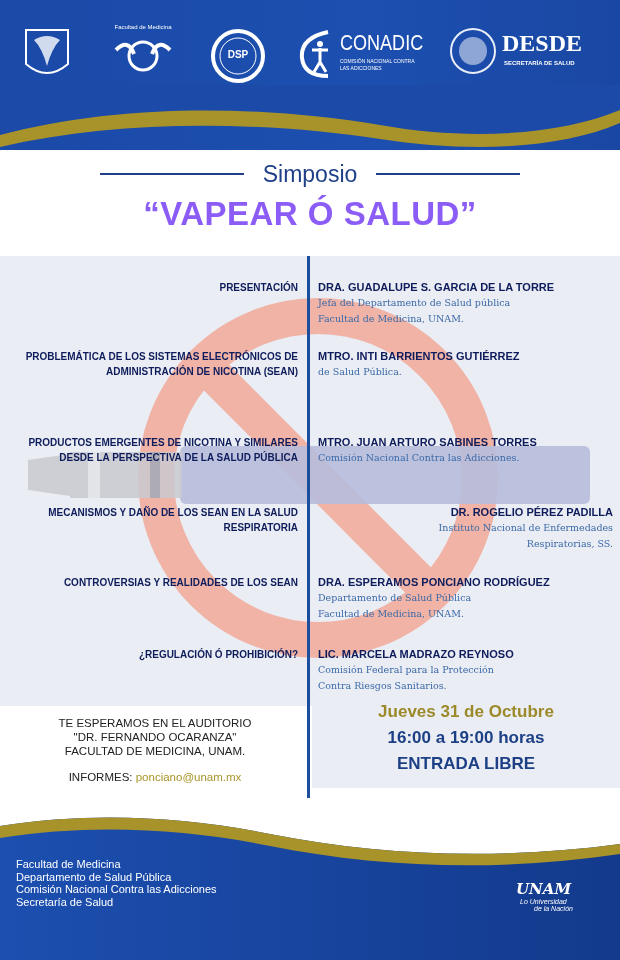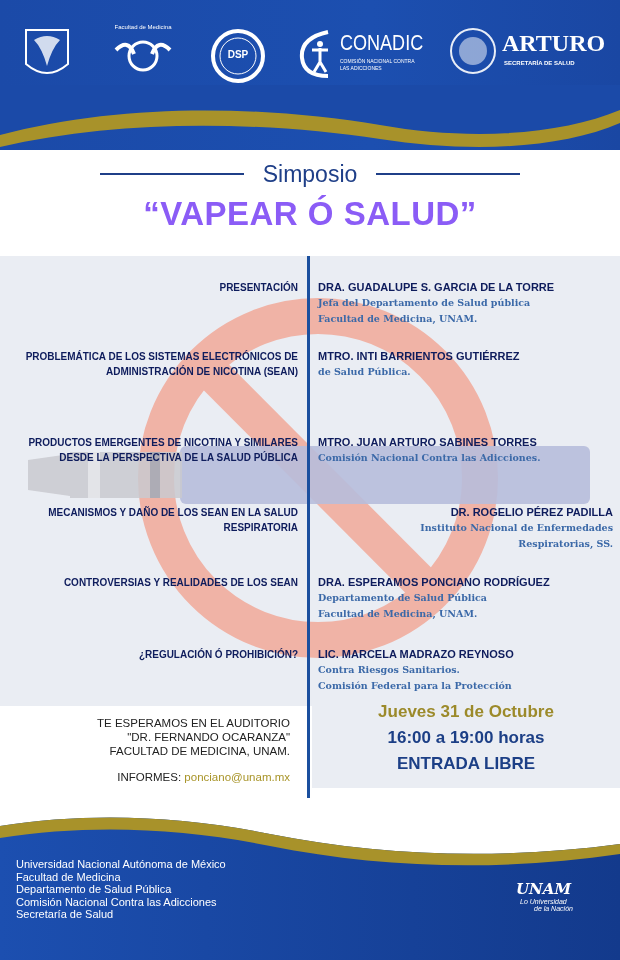--- a/index.html
+++ b/index.html
@@ -49,26 +49,26 @@
       transform: scaleX(0.95); transform-origin: right center;
     }
     .speaker {
       position: absolute; left: 318px; width: 295px;
     }
     .speaker-name {
       font-weight: bold; font-size: 11px; color: #0e1c5c; line-height: 15px;
       white-space: nowrap;
     }
     .speaker-aff {
-      font-family: "DejaVu Serif", serif; font-weight: bold;
+      font-family: "DejaVu Serif", serif; font-weight: normal;
       font-size: 9.5px; line-height: 16px; color: #3b69a8;
     }
 
     .info-left {
-      position: absolute; left: 20px; top: 716px; width: 270px; text-align: right;
+      position: absolute; left: 20px; top: 716px; width: 270px; text-align: center;
       font-size: 11.5px; line-height: 14px; color: #222;
     }
     .info-left .informes { margin-top: 12px; }
     .email { color: #a89428; }
     .info-right {
       position: absolute; left: 312px; top: 696px; width: 308px; height: 92px;
       background: #eaedf3; text-align: center;
     }
     .date { margin-top: 6px; font-size: 17px; font-weight: bold; color: #9c8a2a; }
     .time { margin-top: 6px; font-size: 17px; font-weight: bold; color: #1c3f86; }
@@ -117,21 +117,21 @@
         <path d="M14,22 H30 M22,20 V34 M22,34 L16,44 M22,34 L28,44" stroke="#fff" stroke-width="3" fill="none"></path>
       </svg>
     <div style="position:absolute;left:42px;top:2px;font-size:22px;font-family:'Liberation Sans Narrow','Liberation Sans',sans-serif;white-space:nowrap;transform:scaleX(0.82);transform-origin:left;">CONADIC</div>
     <div style="position:absolute;left:42px;top:30px;font-size:5px;white-space:nowrap;line-height:7px;"><span>COMISIÓN NACIONAL CONTRA</span><br><span>LAS ADICCIONES</span></div>
   </div>
   <div class="logo" style="left:448px;top:4px;">
     <svg width="50" height="50" viewBox="0 0 50 50" style="position:absolute;left:0;top:0;">
         <circle cx="25" cy="25" r="22" fill="none" stroke="#fff" stroke-width="2" opacity="0.9"></circle>
         <circle cx="25" cy="25" r="14" fill="#fff" opacity="0.5"></circle>
       </svg>
-    <div style="position:absolute;left:54px;top:4px;font-size:24px;font-weight:bold;font-family:'Liberation Serif',serif;white-space:nowrap;">ARTURO</div>
+    <div style="position:absolute;left:54px;top:4px;font-size:24px;font-weight:bold;font-family:'Liberation Serif',serif;white-space:nowrap;">DESDE</div>
     <div style="position:absolute;left:56px;top:34px;font-size:6px;font-weight:bold;white-space:nowrap;">SECRETARÍA DE SALUD</div>
   </div>
 </div>
 
 <div class="title-block">
   <div class="subtitle-row">
     <div class="subtitle-line"></div>
     <div class="subtitle">Simposio</div>
     <div class="subtitle-line"></div>
   </div>
@@ -180,22 +180,22 @@
 <div class="topic" style="top:575px;"><span>CONTROVERSIAS Y REALIDADES DE LOS SEAN</span></div>
 <div class="speaker" style="top:575px;">
   <div class="speaker-name">DRA. ESPERAMOS PONCIANO RODRÍGUEZ</div>
   <div class="speaker-aff">Departamento de Salud Pública</div>
   <div class="speaker-aff">Facultad de Medicina, UNAM.</div>
 </div>
 
 <div class="topic" style="top:647px;"><span>¿REGULACIÓN Ó PROHIBICIÓN?</span></div>
 <div class="speaker" style="top:647px;">
   <div class="speaker-name">LIC. MARCELA MADRAZO REYNOSO</div>
+  <div class="speaker-aff">Comisión Federal para la Protección</div>
   <div class="speaker-aff">Contra Riesgos Sanitarios.</div>
-  <div class="speaker-aff">Comisión Federal para la Protección</div>
 </div>
 
 <div class="info-left">
   <div>TE ESPERAMOS EN EL AUDITORIO</div>
   <div>"DR. FERNANDO OCARANZA"</div>
   <div>FACULTAD DE MEDICINA, UNAM.</div>
   <div class="informes"><span>INFORMES: </span><a class="email">ponciano@unam.mx</a></div>
 </div>
 <div class="info-right">
   <div class="date">Jueves 31 de Octubre</div>
@@ -207,21 +207,20 @@
   <defs>
     <linearGradient id="fg" x1="0" y1="0" x2="1" y2="0">
       <stop offset="0" stop-color="#1c4fb0"></stop>
       <stop offset="1" stop-color="#133a8c"></stop>
     </linearGradient>
   </defs>
   <path d="M0,18 C90,4 180,8 270,26 C380,48 500,52 620,36 L620,152 L0,152 Z" fill="url(#fg)"></path>
   <path d="M0,18 C90,4 180,8 270,26 C380,48 500,52 620,36 L620,46 C500,64 380,60 270,38 C180,20 90,16 0,30 Z" fill="#a8922a"></path>
 </svg>
 <div class="footer-text">
-  <div>Universidad Nacional Autónoma de México</div>
   <div>Facultad de Medicina</div>
   <div>Departamento de Salud Pública</div>
   <div>Comisión Nacional Contra las Adicciones</div>
   <div>Secretaría de Salud</div>
 </div>
 <div class="unam-logo">
   <div style="font-size:15px;font-weight:bold;font-style:italic;font-family:'DejaVu Serif',serif;">UNAM</div>
   <div style="font-size:7px;font-style:italic;margin-left:4px;">Lo Universidad</div>
   <div style="font-size:7px;font-style:italic;margin-left:18px;">de la Nación</div>
 </div>

